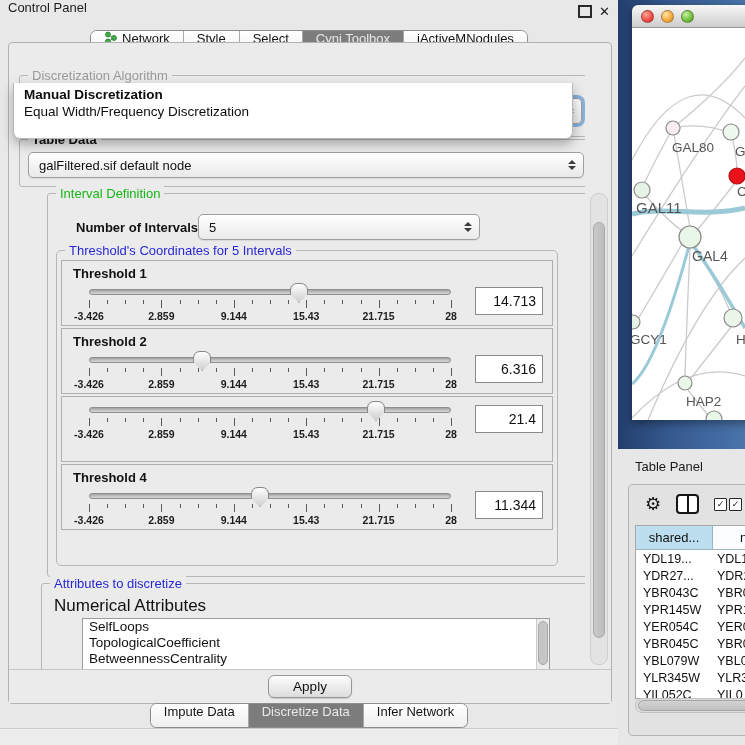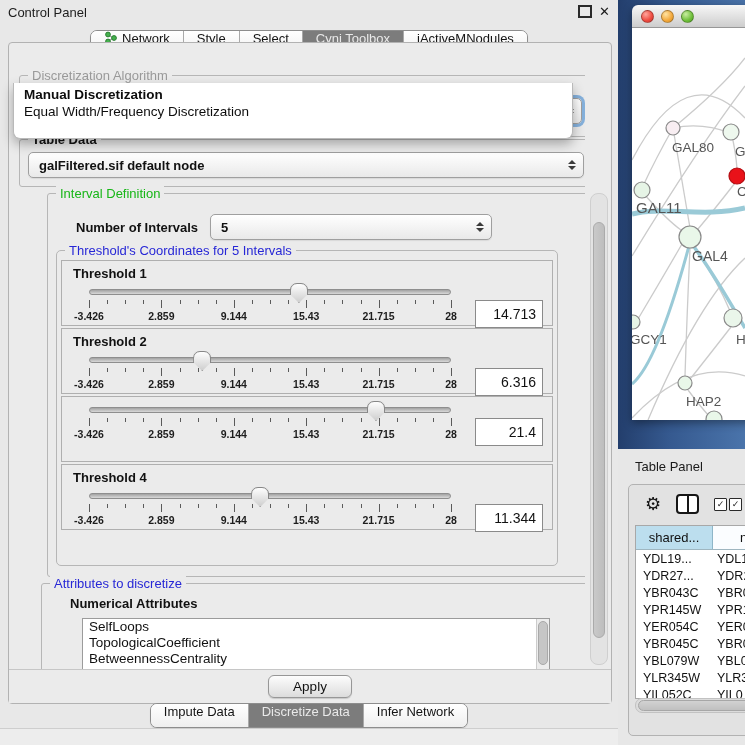--- a/index.html
+++ b/index.html
@@ -1,20 +1,20 @@
 <!DOCTYPE html>
 <html><head>
 <meta charset="utf-8">
 <style>
   html,body{margin:0;padding:0;}
   body{width:745px;height:745px;overflow:hidden;position:relative;
        font-family:"Liberation Sans","DejaVu Sans",sans-serif;background:#e8e8e8;color:#111;}
   
   .control-panel{position:absolute;left:0;top:0;width:618px;height:745px;background:#e8e8e8;border-right:1px solid #b0b0b0;}
-  .panel-titlebar{position:absolute;left:0;top:0;width:100%;height:24px;display:flex;align-items:center;}
+  .panel-titlebar{position:absolute;left:0;top:0;width:100%;height:24px;display:flex;}
   .panel-title{font-size:13px;color:#1c1c1c;margin-left:8px;}
   .titlebar-icons{position:absolute;right:8px;top:5px;display:flex;gap:7px;align-items:center;}
   .float-icon{width:10px;height:9px;border:2px solid #2a2a2a;background:transparent;}
   .close-icon{font-size:13px;font-weight:900;color:#1a1a1a;line-height:13px;}
   
   .tabs-row{position:absolute;left:0;width:618px;display:flex;justify-content:center;}
   .top-tabs-row{top:30px;}
   .bottom-tabs-row{top:703px;}
   .segmented{display:inline-flex;background:#fdfdfd;border:1px solid #8d8d8d;border-radius:7px;overflow:hidden;height:23px;box-shadow:0 1px 1px rgba(0,0,0,.12);}
   .seg{display:flex;align-items:flex-start;gap:5px;padding:0 13px;font-size:13px;color:#141414;border-right:1px solid #a9a9a9;background:linear-gradient(#ffffff,#efefef);white-space:nowrap;cursor:default;}
@@ -29,58 +29,58 @@
   .apply-row{position:absolute;left:0;right:0;bottom:0;height:33px;border-top:1px solid #c6c6c6;display:flex;align-items:center;justify-content:center;background:#ebebeb;}
   .apply-btn{min-width:62px;height:21px;border:1px solid #979797;border-radius:6px;background:linear-gradient(#fdfdfd,#dcdcdc);font-size:13.5px;display:flex;align-items:center;justify-content:center;padding:0 10px;box-shadow:0 1px 1px rgba(0,0,0,.15);}
   
   .group{position:absolute;border:1px solid #b6b6b6;border-radius:3px;}
   .group-title{position:absolute;top:-8px;left:8px;background:#ebebeb;padding:0 4px;font-size:13px;white-space:nowrap;}
   .t-gray{color:#9a9a9a;}
   .t-black{color:#141414;font-weight:700;}
   .t-green{color:#17b617;}
   .t-blue{color:#2727d6;}
   
-  .combo{position:relative;height:24px;border:1px solid #9f9f9f;border-radius:5px;background:linear-gradient(#ffffff,#e9e9e9);font-size:13px;display:flex;align-items:center;padding-left:10px;box-shadow:0 1px 1px rgba(0,0,0,.08);font-weight:bold;}
+  .combo{position:relative;height:24px;border:1px solid #9f9f9f;border-radius:5px;background:linear-gradient(#ffffff,#e9e9e9);font-size:13px;display:flex;align-items:center;padding-left:10px;box-shadow:0 1px 1px rgba(0,0,0,.08);}
   .combo.focused{box-shadow:0 0 0 3px #85b1dc;}
   .stepper{position:absolute;right:7px;top:50%;transform:translateY(-50%);display:flex;flex-direction:column;gap:2px;}
   .stepper i{display:block;width:0;height:0;border-left:4px solid transparent;border-right:4px solid transparent;}
   .stepper .up{border-bottom:4px solid #3b3b3b;}
   .stepper .dn{border-top:4px solid #3b3b3b;}
   
   .algo-group{left:6px;top:30px;width:572px;height:60px;}
   .algo-combo{position:absolute;left:8px;top:22px;right:10px;}
   .algo-popup{position:absolute;left:13px;top:83px;width:560px;height:56px;background:#fff;border:1px solid #b9b9b9;border-top:none;border-radius:0 0 7px 7px;box-shadow:0 5px 12px rgba(0,0,0,.30);z-index:60;padding-top:3px;box-sizing:border-box;}
   .popup-placeholder{color:#b3b3b3;font-size:13px;text-align:center;height:17px;line-height:17px;}
   .popup-item{font-size:13.5px;color:#0d0d0d;height:17px;line-height:17px;padding-left:10px;}
   .popup-item.bold{font-weight:700;}
   
   .tabledata-group{left:6px;top:94px;width:572px;height:46px;}
   .tabledata-combo{position:absolute;left:8px;top:12px;right:8px;}
   
   .interval-group{left:34px;top:148px;width:540px;height:382px;}
   .num-row{position:absolute;left:28px;top:20px;right:18px;display:flex;align-items:center;}
-  .num-label{font-size:13px;font-weight:700;margin-right:12px;}
+  .num-label{font-size:13px;font-weight:700;}
   .num-combo{flex:0 0 270px;}
   .thr-group{position:absolute;left:8px;top:56px;width:500px;height:314px;border:1px solid #b6b6b6;border-radius:5px;}
   .thr-body{position:absolute;left:4px;top:9px;right:4px;}
   .th-box{border:1px solid #afafaf;background:#ebebeb;margin-bottom:2px;padding:3px 9px 2px;height:66px;box-sizing:border-box;}
   .th-label{font-size:13px;font-weight:700;margin:2px 0 1px 2px;}
   .slider-row{display:flex;align-items:flex-start;}
   .slider-area{position:relative;flex:1;height:40px;margin:1px 24px 0 18px;}
   .track{position:absolute;left:0;right:0;top:6px;height:4px;border:1px solid #8e8e8e;border-radius:3px;background:linear-gradient(#a2a2a2,#d9d9d9);}
   .thumb{position:absolute;top:0;width:16px;height:18px;background:linear-gradient(#fefefe,#cfcfcf);border:1px solid #878787;border-radius:7px 7px 0 0;clip-path:polygon(0 0,100% 0,100% 55%,50% 100%,0 55%);filter:drop-shadow(0 1px 1px rgba(0,0,0,.25));}
   .ticks{position:absolute;left:0;right:0;top:17px;height:9px;}
   .tick{position:absolute;top:0;width:1px;height:4px;background:#5a5a5a;}
   .tick.major{height:8px;}
   .scale-labels{position:absolute;left:0;right:0;top:27px;height:12px;font-size:10.5px;font-weight:700;color:#1d1d1d;}
   .scale-label{position:absolute;transform:translateX(-50%);white-space:nowrap;}
-  .value-box{width:54px;height:26px;border:1px solid #8a8a8a;background:#fff;font-size:14px;text-align:right;line-height:26px;padding:0 6px;margin-top:18px;}
+  .value-box{width:54px;height:26px;border:1px solid #8a8a8a;background:#fff;font-size:14px;text-align:right;line-height:26px;padding:0 6px;margin-top:5px;}
   
   .attr-group{left:28px;top:538px;width:548px;height:150px;}
-  .attr-label{position:absolute;left:28px;top:12px;font-size:13px;font-weight:700;}
+  .attr-label{position:absolute;left:12px;top:12px;font-size:17px;font-weight:400;}
   .attr-list{position:absolute;left:40px;top:34px;right:40px;height:90px;background:#fff;border:1px solid #9b9b9b;font-size:13.5px;overflow:hidden;}
   .attr-item{padding:0 0 0 6px;line-height:16px;}
   .attr-scroll{position:absolute;right:41px;top:35px;width:12px;height:88px;background:#ededed;border-left:1px solid #ccc;}
   .attr-scroll .thumb-v2{position:absolute;left:1px;right:1px;top:2px;height:42px;background:#c6c6c6;border:1px solid #a9a9a9;border-radius:6px;}
   .statusbar{position:absolute;left:0;bottom:0;width:618px;height:16px;background:#ededed;border-top:1px solid #cecece;}
   
   .right-side{position:absolute;left:618px;top:0;width:127px;height:745px;overflow:hidden;}
   .desktop{position:absolute;left:0;top:0;width:127px;height:449px;background:linear-gradient(90deg,#233e6c 0%,#35598f 40%,#4a74ab 100%);}
   .net-window{position:absolute;left:14px;top:5px;width:150px;height:415px;border-radius:6px 0 0 0;box-shadow:0 3px 10px rgba(0,0,0,.4);}
   .nw-titlebar{position:absolute;left:0;top:0;right:0;height:23px;background:linear-gradient(#f7f7f7,#cdcdcd);border-bottom:1px solid #979797;border-radius:6px 0 0 0;display:flex;align-items:center;padding-left:9px;gap:7px;box-sizing:border-box;}

